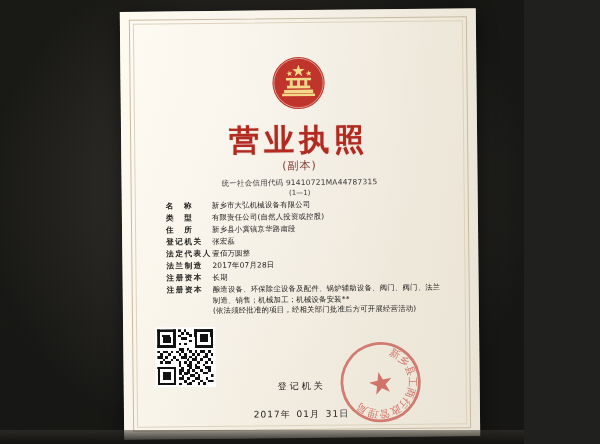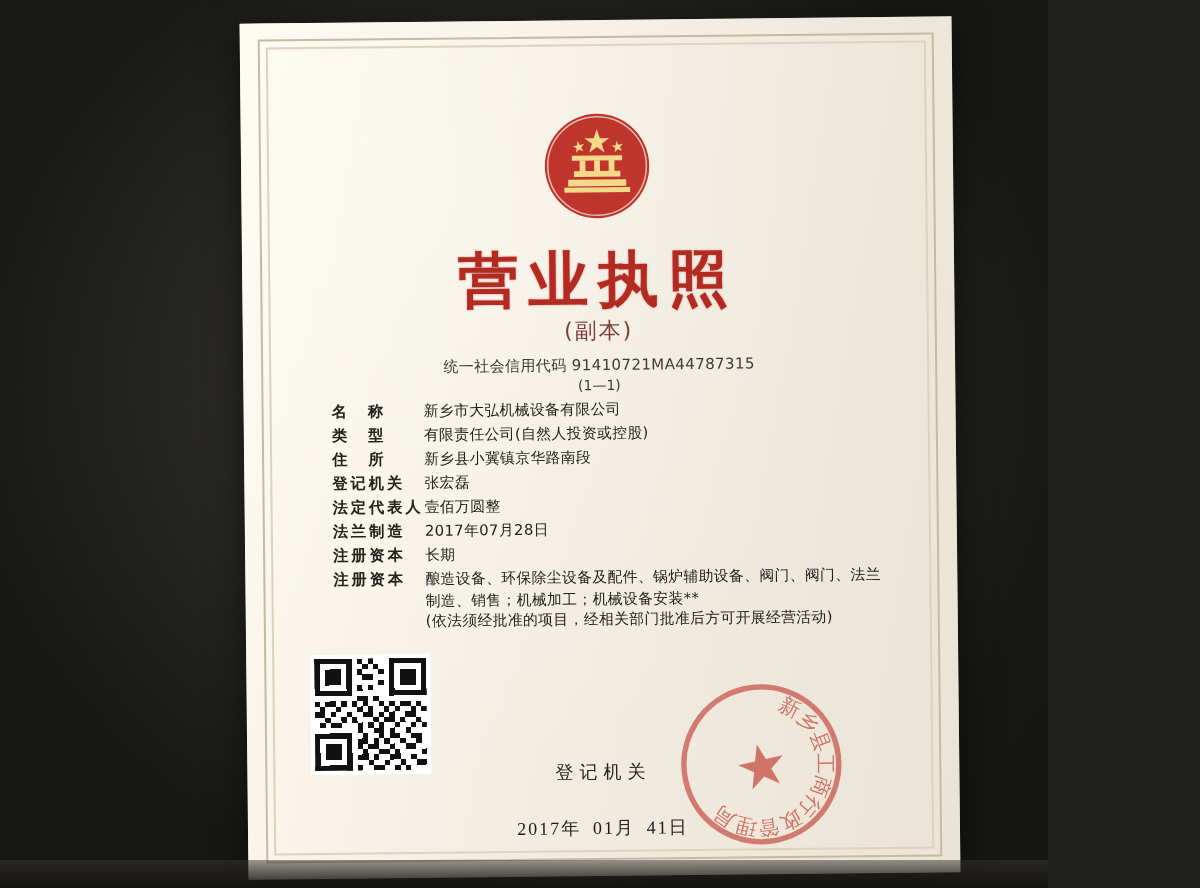--- a/index.html
+++ b/index.html
@@ -199,21 +199,20 @@
     top: 398px;
     width: 100%;
     text-align: center;
     font-size: 9px;
     color: #2a2724;
     letter-spacing: 2px;
   }
   .date-line .num {
     color: #1d1c1a;
     letter-spacing: 1px;
-    font-family: Liberation Serif, serif;
   }
 
   
   .table-edge {
     position: absolute;
     left: 0;
     bottom: 0;
     width: 100%;
     height: 14px;
     background: linear-gradient(180deg, rgba(60,56,50,0.5), rgba(18,18,16,0.95));
@@ -414,19 +413,19 @@
         <text font-size="12" fill="#c0352b" opacity="0.9" font-family="'DejaVu Sans',sans-serif">
           <textPath href="#sealpath" startOffset="8%">新乡县工商行政管理局</textPath>
         </text>
         <polygon points="50,38 53.2,47.6 63.3,47.6 55.1,53.6 58.2,63.2 50,57.3 41.8,63.2 44.9,53.6 36.7,47.6 46.8,47.6" fill="#c0352b" opacity="0.9"></polygon>
       </svg>
     </div>
 
     <div class="date-line">
       <span class="num">2017</span><span>年</span>
       <span class="num">01</span><span>月</span>
-      <span class="num">41</span><span>日</span>
+      <span class="num">31</span><span>日</span>
     </div>
   </div>
 
   <div class="table-edge"></div>
   <div class="watermark-strip"></div>
 </div>
 
 </body></html>

